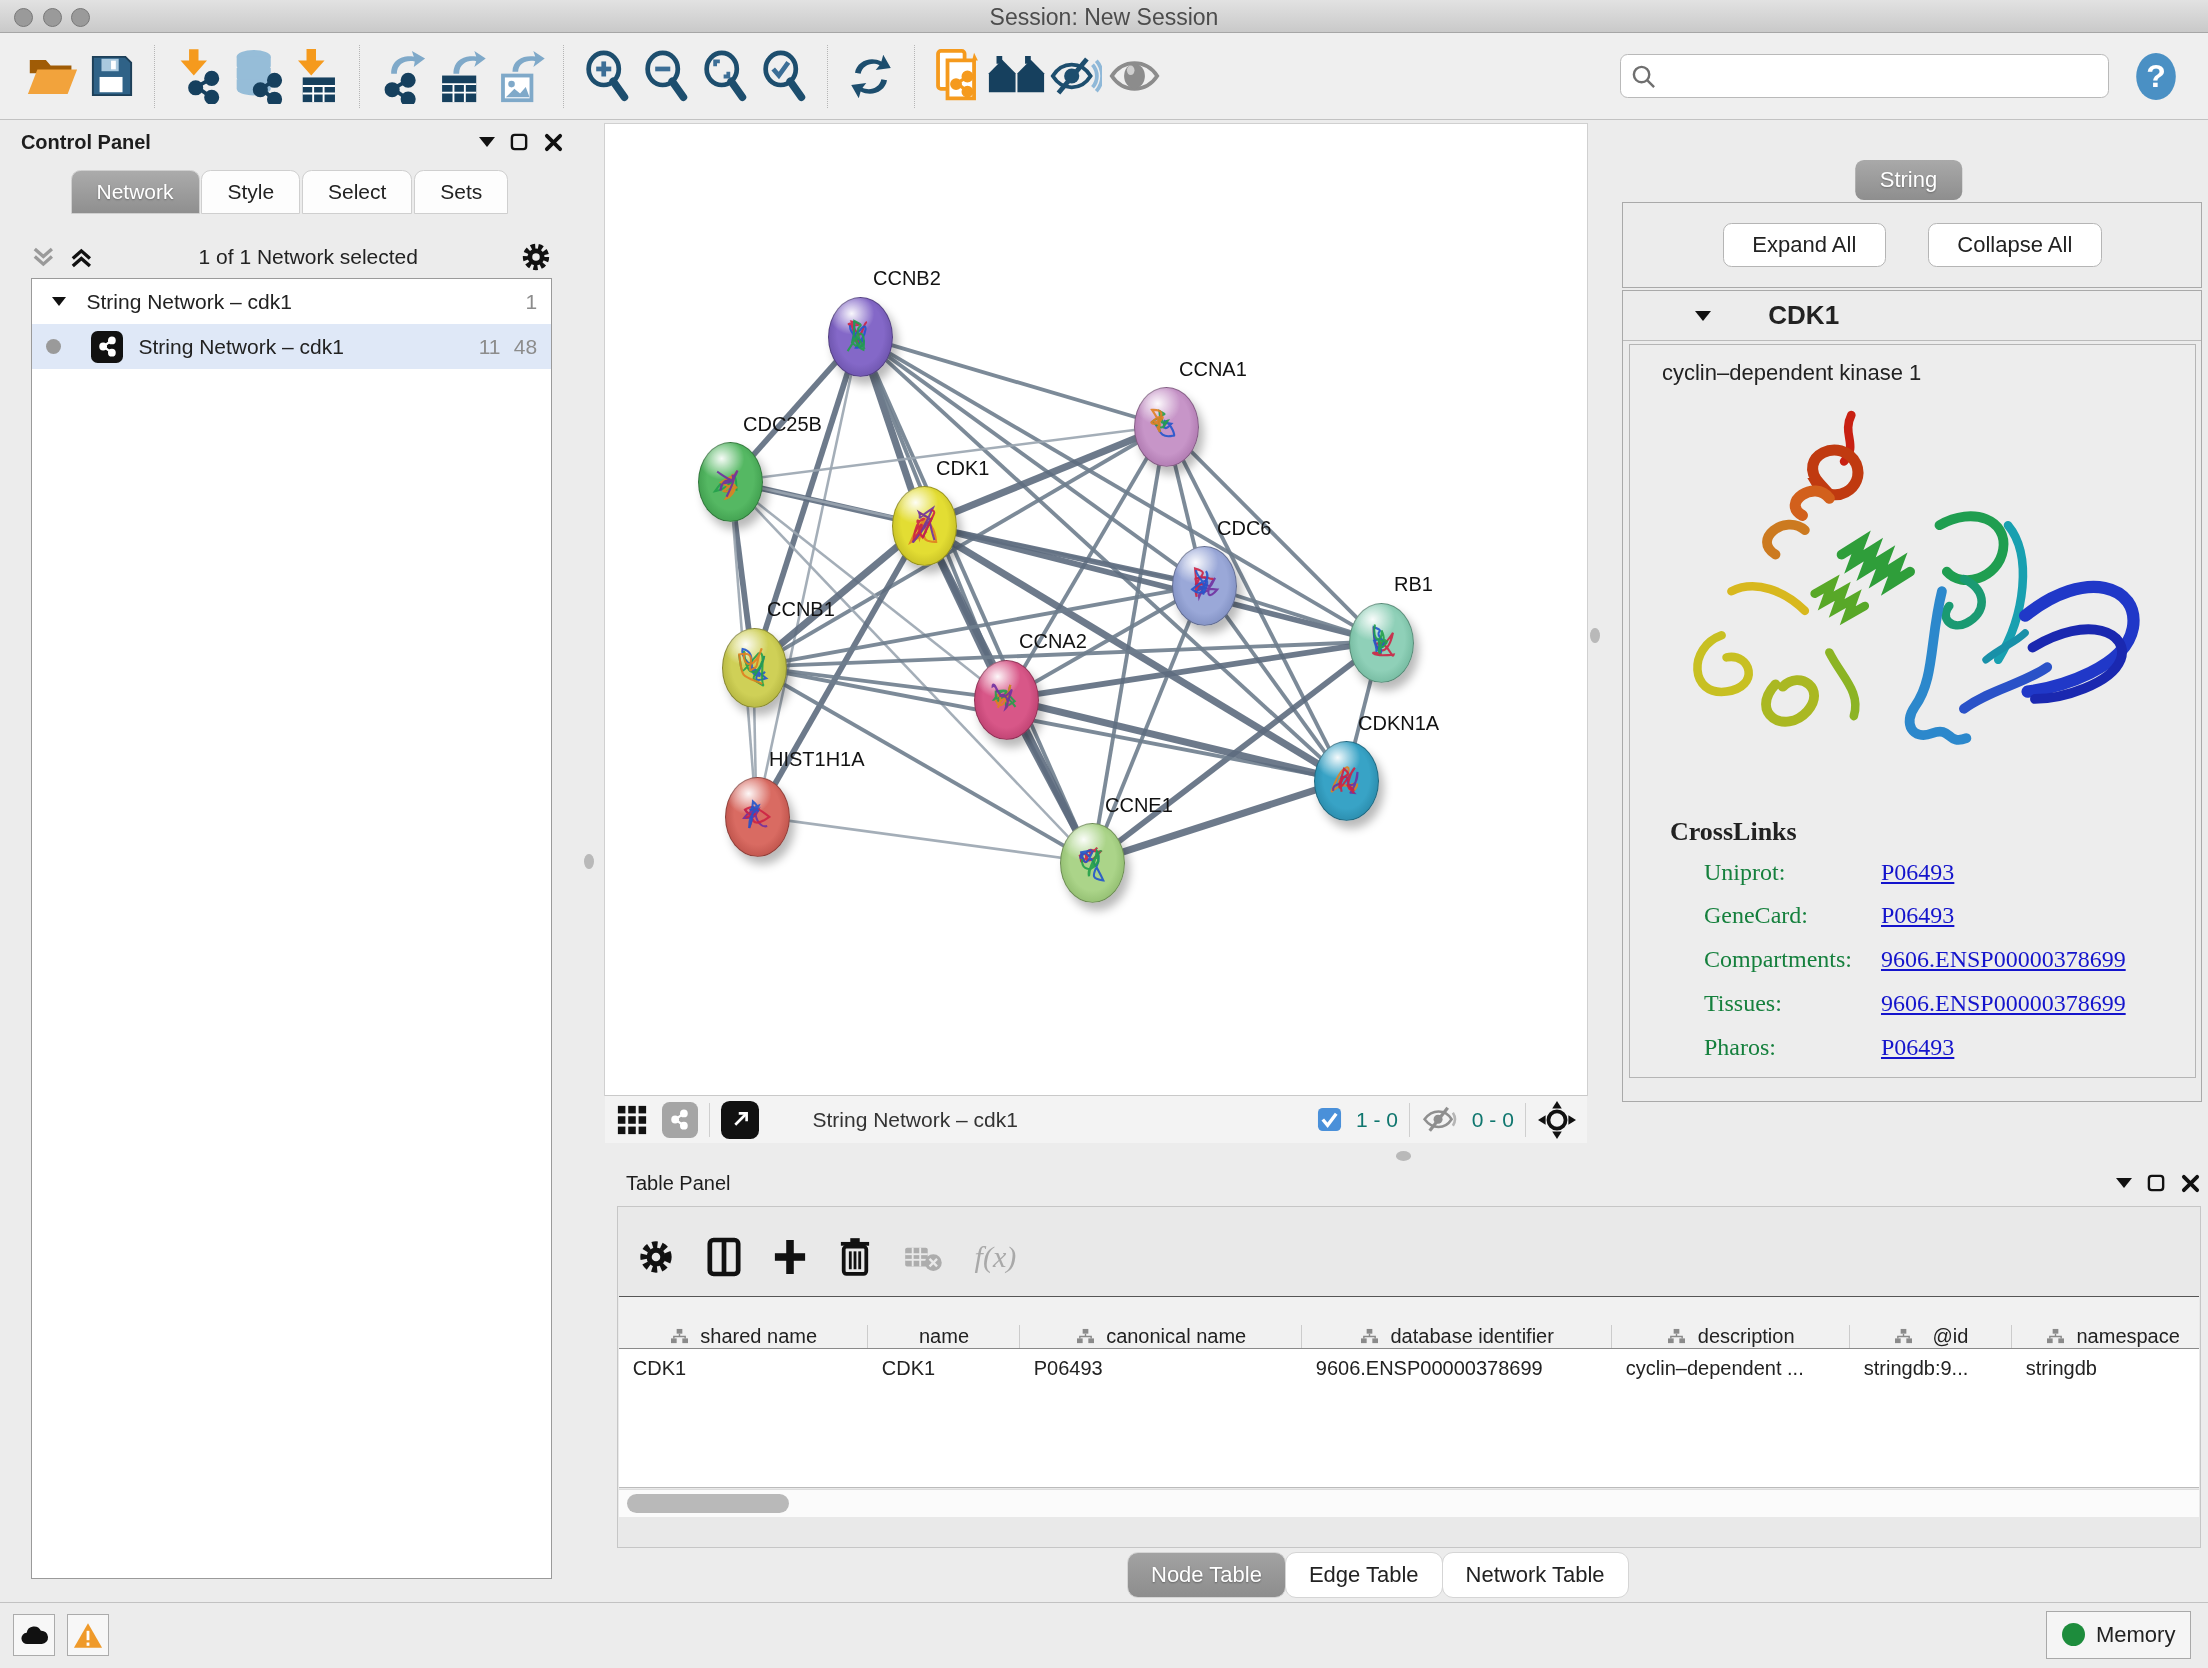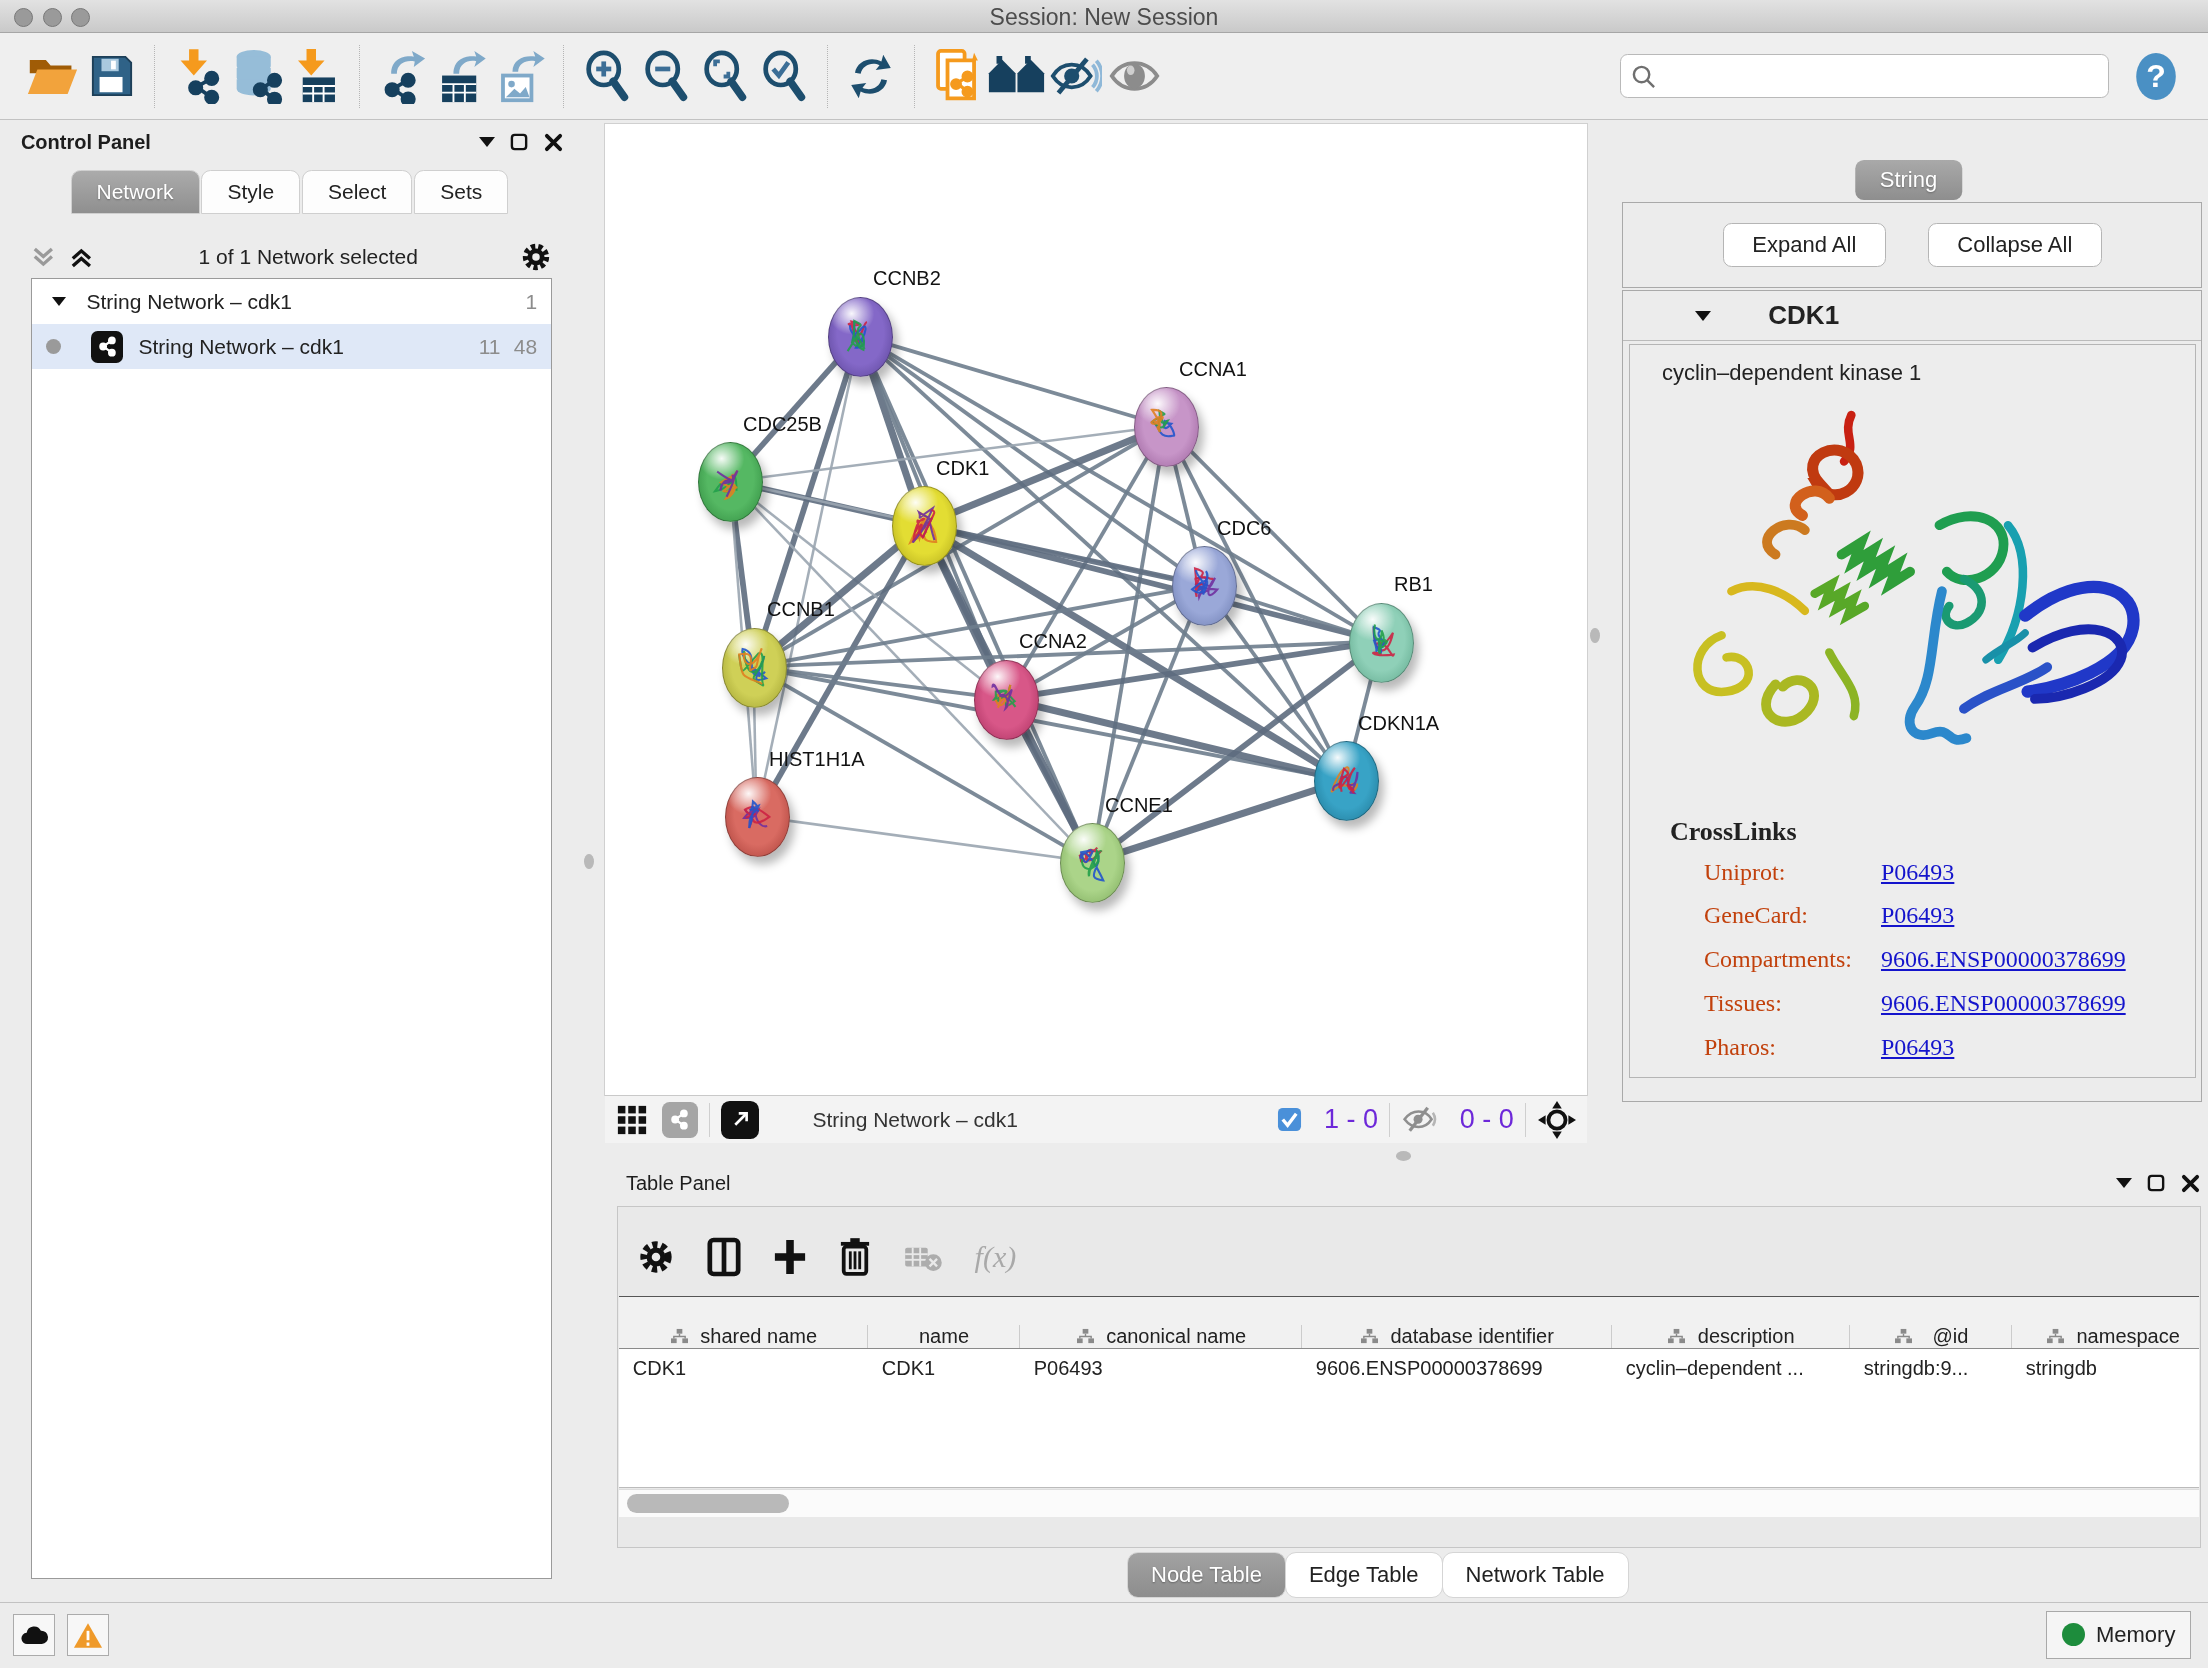--- a/index.html
+++ b/index.html
@@ -35,36 +35,36 @@
   .badge-net{width:32px;height:32px;border-radius:6.7px;background:#111;display:flex;align-items:center;justify-content:center;}
   
   #network-view{position:absolute;left:605px;top:124px;width:982px;height:971px;background:#fff;box-shadow:0 0 0 1px #d0d0d0;}
   #network-canvas{position:absolute;inset:0;overflow:hidden;}
   #edges-layer{position:absolute;left:0;top:0;}
   .node{position:absolute;width:63px;height:78px;border-radius:50%;border:1px solid rgba(0,0,0,.28);box-shadow:4.8px 7.6px 9.5px rgba(0,0,0,.28);}
   .node svg{position:absolute;left:12.4px;top:15px;}
   .node-label{position:absolute;font-size:20px;color:#111;white-space:nowrap;}
   .net-bar{position:absolute;left:605px;top:1095px;width:982px;height:48px;background:#f3f3f3;border-top:1px solid #c9c9c9;display:flex;align-items:center;padding:0 11.4px;box-sizing:border-box;font-size:21px;color:#333;}
   .nb-sep{width:0;height:34px;border-left:1px solid #cfcfcf;margin:0 11.4px;}
-  .gray-counts{color:#6d28d9;margin-left:22px;font-size:27px;}
+  .gray-counts{color:#0f766e;margin-left:14px;font-size:21px;}
   
   #results-panel{position:absolute;left:1609px;top:124px;width:599px;height:995px;}
   .rp-header{position:absolute;left:7.6px;right:7.6px;top:1.9px;height:30px;display:flex;align-items:center;justify-content:space-between;}
   .rp-tab{position:absolute;left:50%;transform:translateX(-50%);top:36px;height:40px;padding:0 25px;background:linear-gradient(#a9a9a9,#8e8e8e);border-radius:8.6px;color:#fff;font-size:22px;display:flex;align-items:center;text-shadow:0 1px 1.9px rgba(0,0,0,.3);}
   .rp-box1{position:absolute;left:13.3px;right:5.7px;top:78px;height:84px;border:1.9px solid #a9a9a9;background:#ececec;display:flex;align-items:center;justify-content:center;gap:42px;}
   .rp-btn{height:42px;padding:0 28.5px;background:#fff;border:1px solid #b5b5b5;border-radius:8.6px;font-size:22px;display:flex;align-items:center;}
   .rp-box2{position:absolute;left:13.3px;right:5.7px;top:166px;bottom:17px;border:1.9px solid #a9a9a9;background:#ececec;}
   .cdk-head{height:49px;display:flex;align-items:center;gap:57px;padding-left:72px;border-bottom:1px solid #bbb;}
   .cdk-name{font-size:26px;font-weight:bold;}
   .rp-inner{position:absolute;left:5.7px;right:5.7px;top:53px;bottom:23px;border:1px solid #b5b5b5;background:#ededed;overflow:hidden;}
   .rp-desc{margin:15px 0 0 32px;font-size:22px;}
   .ribbon{position:absolute;left:28.5px;top:59px;}
   .xl-head{position:absolute;left:40px;top:472px;font-family:"Liberation Serif",serif;font-size:26px;font-weight:bold;}
   .xl-row{position:absolute;left:74px;font-family:"Liberation Serif",serif;font-size:24px;display:flex;}
-  .xl-row .lbl{width:177px;color:#c2410c;}
+  .xl-row .lbl{width:177px;color:#15803d;}
   .xl-link{color:#1414cc;text-decoration:underline;cursor:pointer;}
   
   #table-panel{position:absolute;left:609px;top:1168px;width:1600px;height:438px;}
   .tp-header{position:absolute;left:17px;right:9.5px;top:0;height:30px;display:flex;align-items:center;justify-content:space-between;}
   .tp-box{position:absolute;left:7.6px;right:7.6px;top:38px;height:340px;background:#e9e9e9;border:1px solid #c6c6c6;}
   .tp-toolbar{display:flex;align-items:center;gap:32px;padding:19px 0 0 19px;height:61px;}
   .tbl{position:absolute;left:1.9px;right:1.9px;top:89px;bottom:59px;background:#fff;border-top:1.9px solid #555;border-bottom:1px solid #bbb;overflow:hidden;}
   .tr{display:flex;align-items:flex-end;}
   .thead{background:#f1f1f1;border-bottom:1.9px solid #8a8a8a;height:51px;}
   .th{display:flex;align-items:center;gap:11.4px;justify-content:center;font-size:20px;border-right:1px solid #ccc;box-sizing:border-box;overflow:hidden;white-space:nowrap;}

